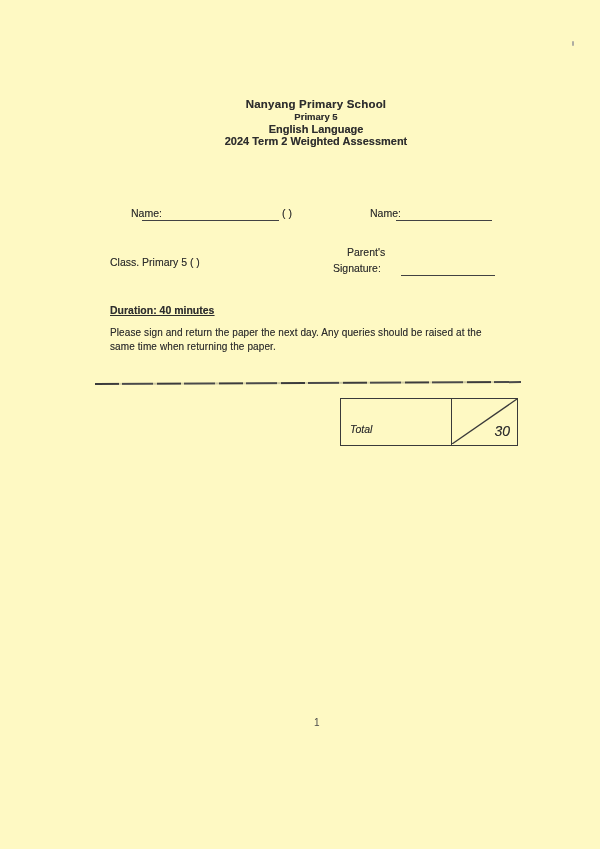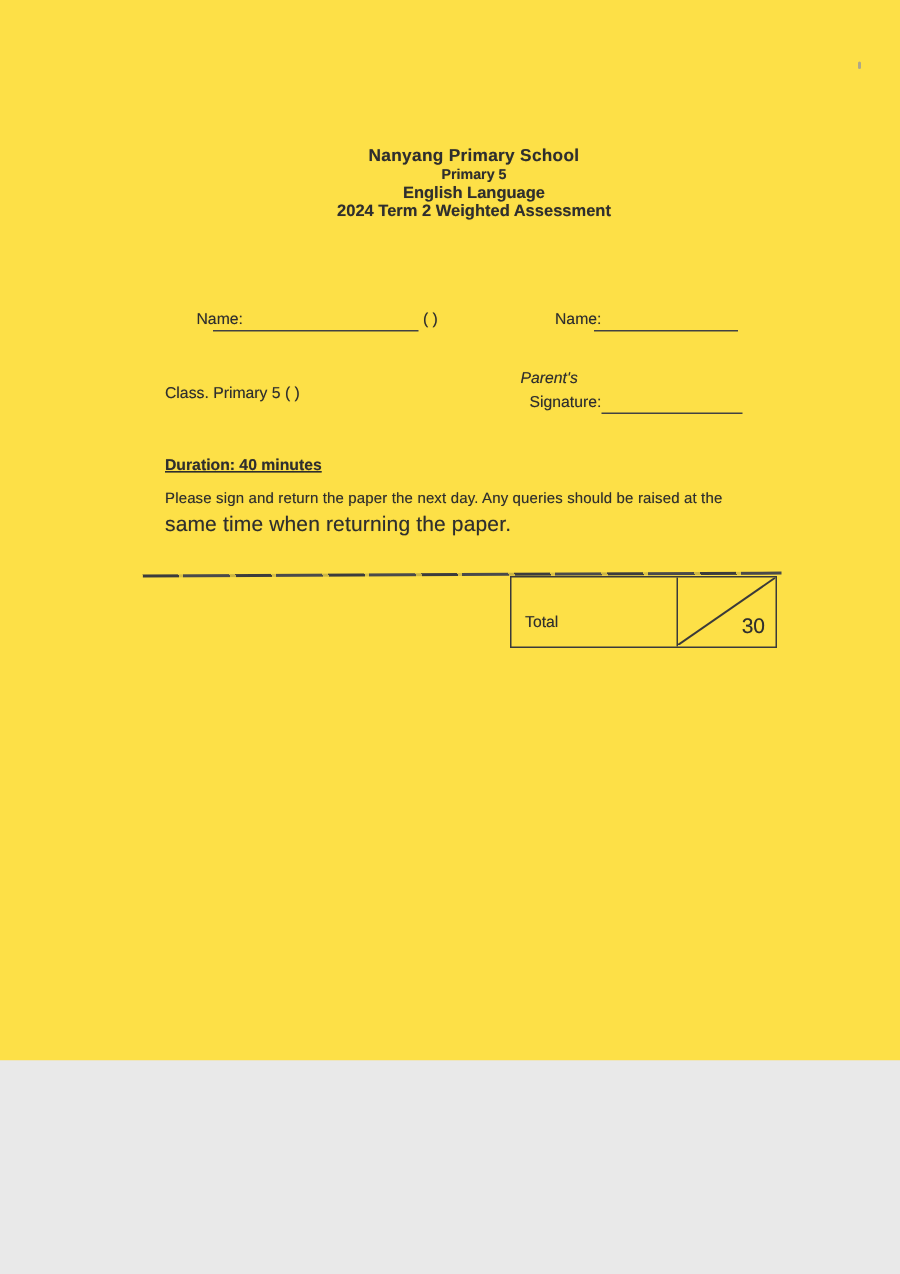--- a/index.html
+++ b/index.html
@@ -1,20 +1,20 @@
 <!DOCTYPE html>
 <html><head>
 <meta charset="utf-8">
 <style>
   html,body{margin:0;padding:0;background:#e9e9e9;}
   .page{
     position:relative;
-    width:600px;height:707px;
+    width:600px;height:849px;
     margin:0 auto;
-    background:#fde047;
+    background:#fef9c3;
     overflow:hidden;
     font-family:"Liberation Sans","DejaVu Sans",sans-serif;
     color:#2e2e2e;
     -webkit-font-smoothing:antialiased;
   }
   .page *{position:absolute;box-sizing:border-box;}
   .ink{color:#2e2e2e;text-shadow:0 0 .5px rgba(40,40,40,.45);}
   .bold{font-weight:bold;}
   .pre{white-space:pre;}
 
@@ -30,40 +30,40 @@
   .h4{font-size:11px;line-height:13px;}
 
   
   .lbl{font-size:10.5px;white-space:nowrap;}
   .name-label{left:110px;top:207px;margin-left:21px;}
   .name-line{left:142px;top:207px;width:137px;height:14px;border-bottom:1.2px solid #424242;}
   .name-parens{left:282px;top:207px;}
   .date-label{left:370px;top:207px;}
   .date-line{left:396px;top:207px;width:96px;height:14px;border-bottom:1.2px solid #424242;}
   .class-label{left:110px;top:256px;text-align:right;}
-  .parent-l1{left:347px;top:246px;font-style:italic;}
-  .parent-l2{left:353px;top:262px;}
+  .parent-l1{left:347px;top:246px;}
+  .parent-l2{left:333px;top:262px;}
   .sig-line{left:401px;top:262px;width:94px;height:14px;border-bottom:1.2px solid #424242;}
 
   
   .duration{left:110px;top:304px;font-size:10.5px;text-decoration:underline;}
   .instr1{left:110px;top:327px;font-size:10px;letter-spacing:.1px;}
-  .instr2{left:110px;top:341px;font-size:14px;letter-spacing:.1px;}
+  .instr2{left:110px;top:341px;font-size:10px;letter-spacing:.1px;}
 
   
   .divider{
     left:95px;top:382px;width:426px;height:1.7px;
     background:repeating-linear-gradient(90deg,
       #3c3c3c 0 24px, rgba(60,60,60,.18) 24px 27px,
       #4a4a4a 27px 58px, rgba(60,60,60,.25) 58px 62px);
     transform:rotate(-.25deg);
   }
 
   
-  .score-box{left:340px;top:384px;width:178px;height:48px;border:1.5px solid #3a3a3a;}
+  .score-box{left:340px;top:398px;width:178px;height:48px;border:1.5px solid #3a3a3a;font-style:italic;}
   .score-divider{left:110px;top:0;width:1.4px;height:100%;background:#3a3a3a;}
   .total-label{left:9px;top:24px;font-size:10.5px;}
   .diag-svg{left:111px;top:0;width:65px;height:45px;}
   .max-marks{right:7px;bottom:6px;font-size:14px;margin-top:15px;}
 
   
   .page-number{left:314px;top:717px;font-size:10px;color:#4a4a4a;}
 </style>
 </head>
 <body>

